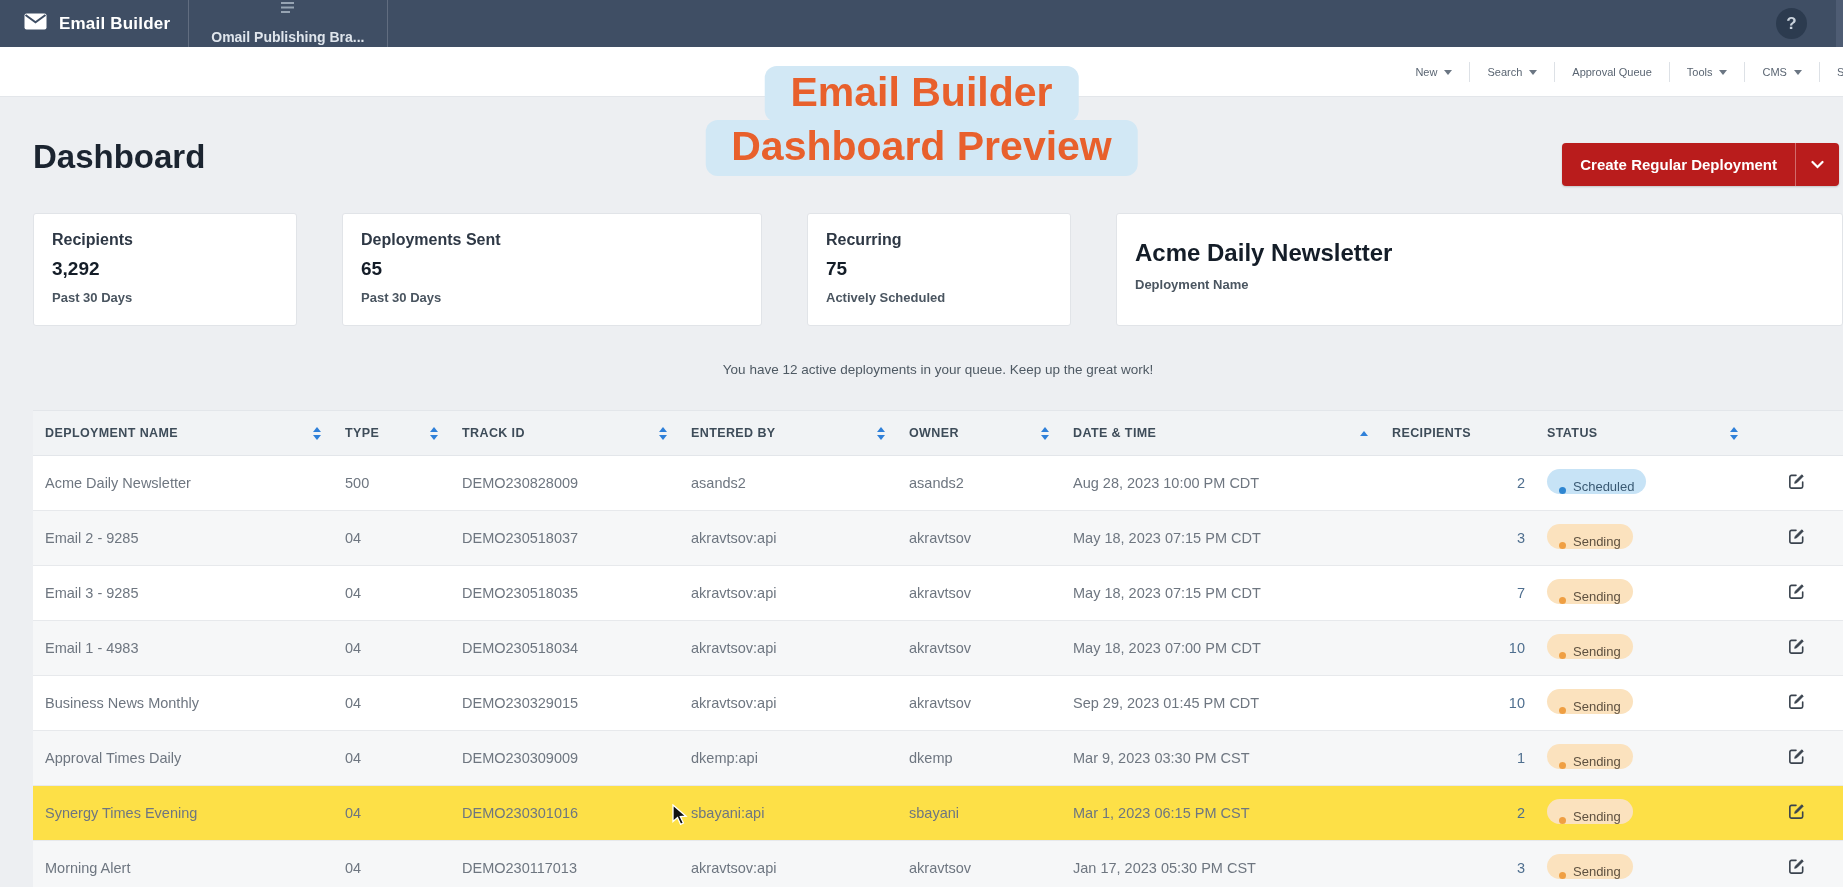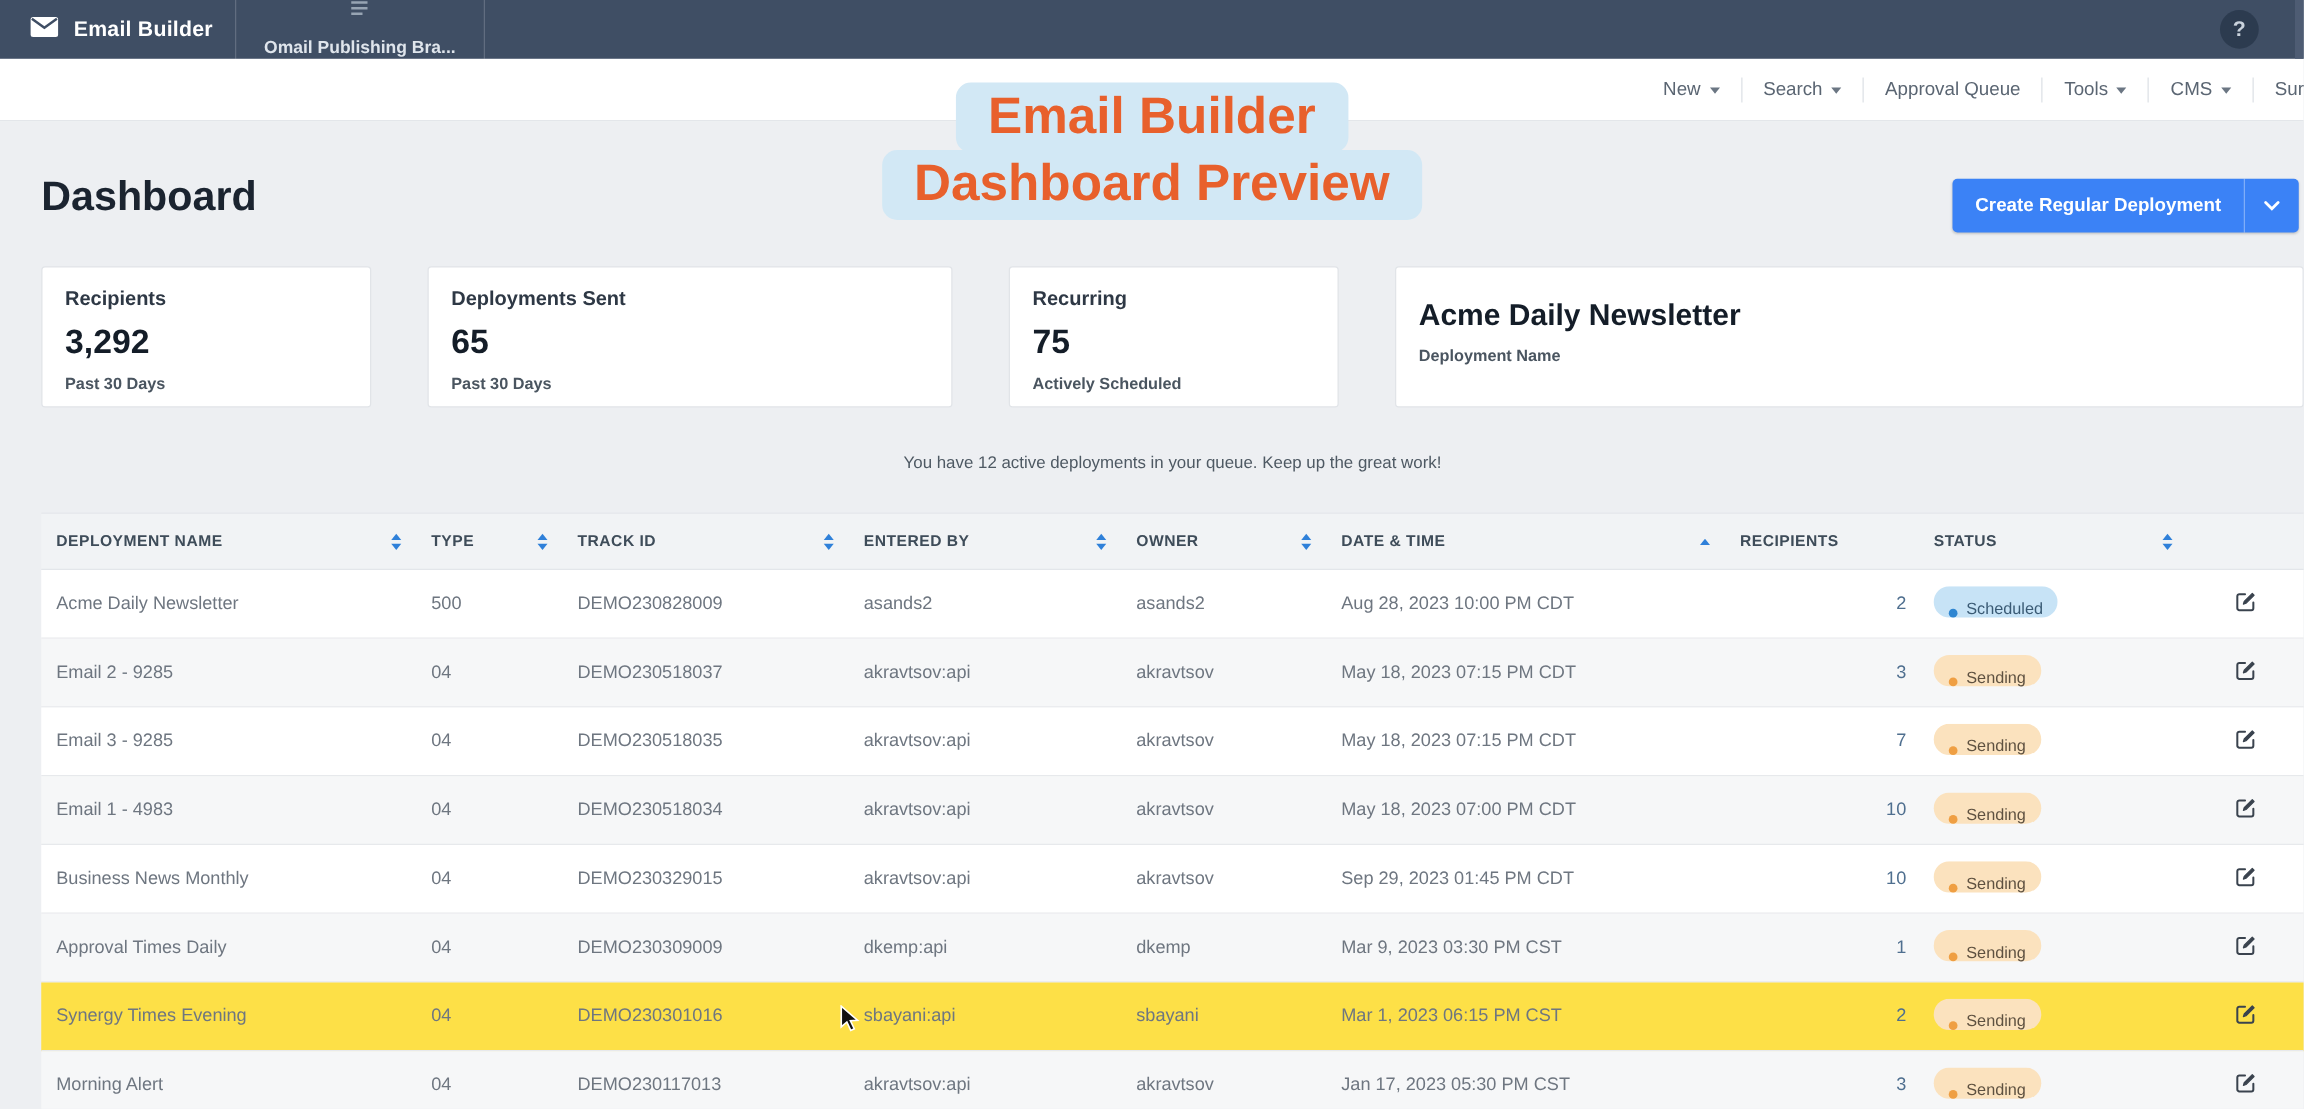--- a/index.html
+++ b/index.html
@@ -28,42 +28,42 @@
   }
   .topbar-edge { position: absolute; right: 0; top: 0; width: 7px; height: 47px; background: #4E5C73; }
 
   
   .navbar {
     height: 50px; background: #fff; border-bottom: 1px solid #E3E6EA;
     display: flex; align-items: center; justify-content: flex-end; position: relative; z-index: 4;
   }
   .nav-items { display: flex; align-items: center; }
   .nav-item {
-    font-size: 15px; color: #5A6572; padding: 0 17px; display: flex; align-items: center;
+    font-size: 11px; color: #5A6572; padding: 0 17px; display: flex; align-items: center;
     gap: 7px; height: 20px; border-left: 1px solid #DDE1E6; cursor: pointer; white-space: nowrap;
   }
   .nav-item:first-child { border-left: none; }
   .nav-item--clipped { margin-right: -58px; }
   .nav-caret {
     width: 0; height: 0; border-left: 4px solid transparent; border-right: 4px solid transparent;
     border-top: 5px solid #6B7683; margin-top: 2px;
   }
 
   
   .content { padding-left: 33px; }
   .page-title { margin-top: 40px; font-size: 33px; line-height: 40px; font-weight: bold; color: #1B2430; }
 
   .cards { display: flex; gap: 45px; margin-top: 36px; }
   .card { background: #fff; border: 1px solid #E1E4E8; border-radius: 3px; padding: 17px 18px 14px; height: 113px; }
   .card-w1 { width: 264px; }
   .card-w2 { width: 420px; }
   .card-w3 { width: 264px; }
   .card-w4 { flex: 1; }
   .card-label { font-size: 16px; font-weight: bold; color: #2E3845; }
-  .card-value { font-size: 27px; font-weight: bold; color: #141D28; margin-top: 9px; }
+  .card-value { font-size: 19px; font-weight: bold; color: #141D28; margin-top: 9px; }
   .card-w4 .card-value { font-size: 24px; margin-top: 8px; }
   .card-sub { font-size: 13px; font-weight: bold; color: #4A5560; margin-top: 10px; }
 
   .queue-msg { text-align: center; margin-top: 36px; font-size: 13.5px; color: #4E5963; }
 
   
   .table { margin-top: 33px; }
   .grid-row {
     display: grid;
     grid-template-columns: 300px 117px 229px 218px 164px 319px 155px 215px minmax(60px, 1fr);
@@ -99,21 +99,21 @@
   .pill-dot { width: 7px; height: 7px; border-radius: 50%; flex: none; }
   .pill--scheduled { background: #C7E3F6; color: #3A5A74; }
   .pill--scheduled .pill-dot { background: #2F86D1; }
   .pill--sending { background: #FBE2BE; color: #5E5140; }
   .pill--sending .pill-dot { background: #EF9F43; }
 
   .edit-btn { background: none; border: none; cursor: pointer; padding: 2px; }
 
   
   .create-btn {
-    position: absolute; top: 143px; right: 4px; height: 43px; background: #3b82f6;
+    position: absolute; top: 143px; right: 4px; height: 43px; background: #b91c1c;
     border-radius: 4px; display: flex; color: #fff; font-weight: bold; font-size: 15px;
     align-items: stretch; box-shadow: 0 1px 2px rgba(0,0,0,.18); cursor: pointer; z-index: 6;
   }
   .create-btn-main { padding: 0 18px; display: flex; align-items: center; white-space: nowrap; }
   .create-btn-caret {
     width: 44px; border-left: 1px solid rgba(255,255,255,.35);
     display: flex; align-items: center; justify-content: center;
   }
 
   

